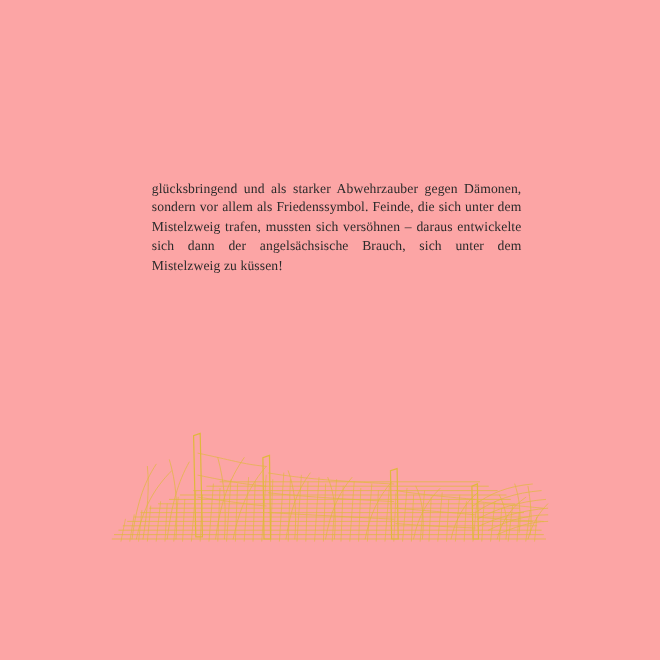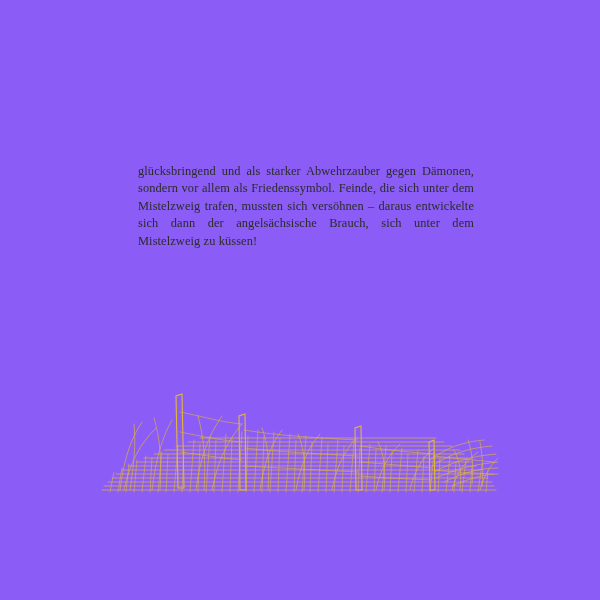--- a/index.html
+++ b/index.html
@@ -10,21 +10,21 @@
   body {
     width: 600px;
     height: 600px;
     overflow: hidden;
     font-family: "Liberation Serif", serif;
   }
   .page {
     position: relative;
     width: 600px;
     height: 600px;
-    background: #8b5cf6;
+    background: #fca5a5;
   }
   .text-block {
     position: absolute;
     left: 138px;
     top: 163px;
     width: 336px;
     font-family: "Liberation Serif", serif;
     font-size: 12.4px;
     line-height: 17.4px;
     color: #2b2b2b;

